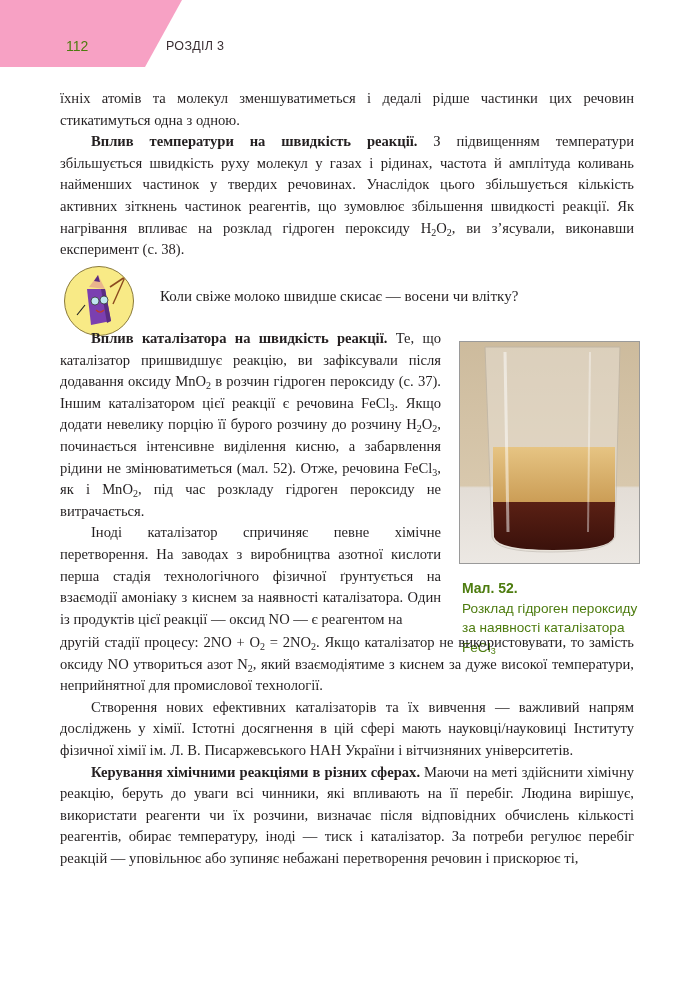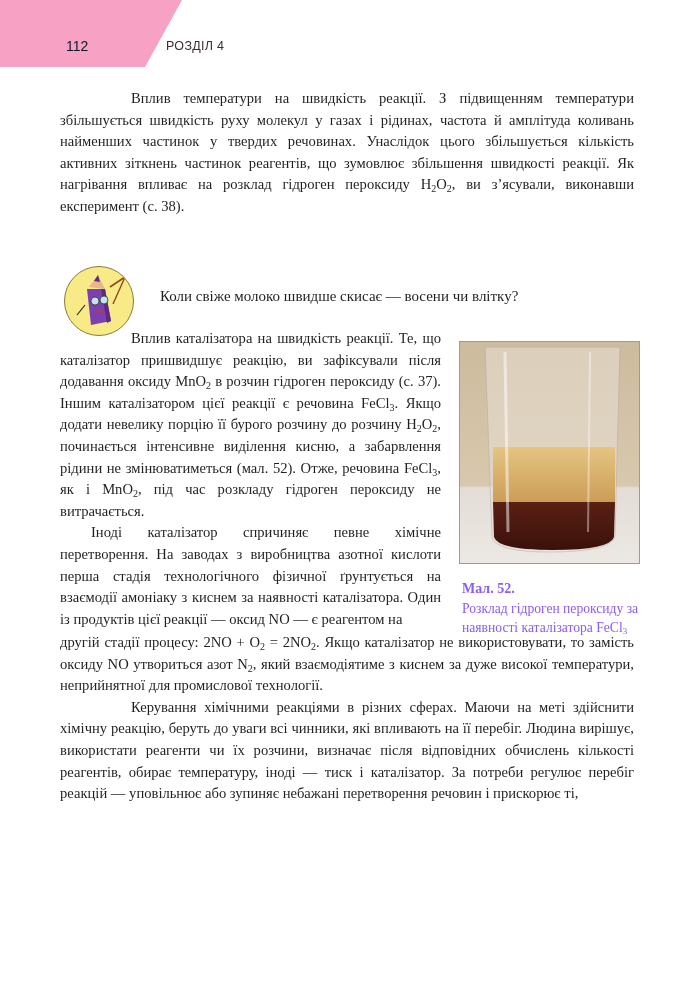--- a/index.html
+++ b/index.html
@@ -8,35 +8,35 @@
     background: #ffffff; color: #231f20;
     font-family: "DejaVu Serif", "Liberation Serif", serif;
   }
   .header-band {
     position: absolute; left: 0; top: 0; width: 182px; height: 67px;
     background: #f7a1c4;
     clip-path: polygon(0 0, 182px 0, 145px 67px, 0 67px);
   }
   .page-num {
     position: absolute; left: 66px; top: 38px;
-    font-family: "Liberation Sans", sans-serif; font-size: 14px; color: #0f172a;
+    font-family: "Liberation Sans", sans-serif; font-size: 14px; color: #4d7c0f;
   }
   .section {
     position: absolute; left: 166px; top: 39px;
     font-family: "Liberation Sans", sans-serif; font-size: 12.5px; color: #3a2e33;
     letter-spacing: 0.3px;
   }
   .body-text {
     position: absolute; left: 60px; width: 574px;
     font-size: 14.6px; line-height: 21.6px; text-align: justify;
     font-family: "Liberation Serif", serif;
   }
   .body-text p { margin: 0; text-indent: 31px; }
   .body-text p.no-indent { text-indent: 0; }
-  .body-text b { font-weight: normal; margin-left: 40px; }
+  .body-text b { font-weight: bold; }
   sub { font-size: 10px; line-height: 0; vertical-align: -3px; }
 
   #block1 { top: 88px; }
   .question-row { position: absolute; left: 64px; top: 266px; width: 580px; height: 72px; }
   .mascot {
     position: absolute; left: 0; top: 0; width: 68px; height: 68px;
     border-radius: 50%; background: #f8ea86; border: 1.2px solid #8a7a3a;
     overflow: hidden;
   }
   .question {
@@ -45,33 +45,34 @@
   }
   #block2 { top: 328px; width: 381px; }
   #block3 { top: 632px; }
 
   .photo {
     position: absolute; left: 459px; top: 341px; width: 179px; height: 221px;
     border: 1px solid #9a9a9a; overflow: hidden; background: #d9cbb2;
   }
   .caption {
     position: absolute; left: 462px; top: 579px; width: 190px;
-    font-family: Liberation Serif, serif; font-size: 13.6px; line-height: 19.5px; color: #8b5cf6;
+    font-family: Liberation Sans, sans-serif; font-size: 13.6px; line-height: 19.5px; color: #4d7c0f;
   }
   .caption .fig-label { font-weight: bold; font-size: 14px; display: block; }
   .caption sub { font-size: 9px; vertical-align: -2px; }
 </style>
 </head>
 <body>
 
 <div class="header-band"></div>
 <div class="page-num">112</div>
-<div class="section">РОЗДІЛ 4</div>
+<div class="section">РОЗДІЛ 3</div>
 
 <div class="body-text" id="block1">
+  <p class="no-indent"><span>їхніх атомів та молекул зменшуватиметься і дедалі рідше частинки цих речовин стикатимуться одна з одною.</span></p>
   <p><b>Вплив температури на швидкість реакції.</b><span> З підвищенням температури збільшується швидкість руху молекул у газах і рідинах, частота й амплітуда коливань найменших частинок у твердих речовинах. Унаслідок цього збільшується кількість активних зіткнень частинок реагентів, що зумовлює збільшення швидкості реакції. Як нагрівання впливає на розклад гідроген пероксиду H</span><sub>2</sub><span>O</span><sub>2</sub><span>, ви з’ясували, виконавши експеримент (с. 38).</span></p>
 </div>
 
 <div class="question-row">
   <div class="mascot">
     <svg width="68" height="68" viewBox="0 0 68 68">
       <line x1="45" y1="20" x2="60" y2="10" stroke="#8b4a1f" stroke-width="1.6"></line>
       <line x1="48" y1="37" x2="60" y2="10" stroke="#8b4a1f" stroke-width="1.4"></line>
       <polygon points="24,20 33,8 40,22" fill="#e9b58c"></polygon>
       <polygon points="29,14 33,8 35,15" fill="#5a2d82"></polygon>
@@ -118,14 +119,15 @@
   </svg>
 </div>
 
 <div class="caption">
   <span class="fig-label">Мал. 52.</span>
   <span>Розклад гідроген пероксиду за наявності каталізатора FeCl</span><sub>3</sub>
 </div>
 
 <div class="body-text" id="block3">
   <p class="no-indent"><span>другій стадії процесу: 2NO + O</span><sub>2</sub><span> = 2NO</span><sub>2</sub><span>. Якщо каталізатор не використовувати, то замість оксиду NO утвориться азот N</span><sub>2</sub><span>, який взаємодіятиме з киснем за дуже високої температури, неприйнятної для промислової технології.</span></p>
+  <p><span>Створення нових ефективних каталізаторів та їх вивчення — важливий напрям досліджень у хімії. Істотні досягнення в цій сфері мають науковці/науковиці Інституту фізичної хімії ім. Л. В. Писаржевського НАН України і вітчизняних університетів.</span></p>
   <p><b>Керування хімічними реакціями в різних сферах.</b><span> Маючи на меті здійснити хімічну реакцію, беруть до уваги всі чинники, які впливають на її перебіг. Людина вирішує, використати реагенти чи їх розчини, визначає після відповідних обчислень кількості реагентів, обирає температуру, іноді — тиск і каталізатор. За потреби регулює перебіг реакцій — уповільнює або зупиняє небажані перетворення речовин і прискорює ті,</span></p>
 </div>
 
 </body></html>

